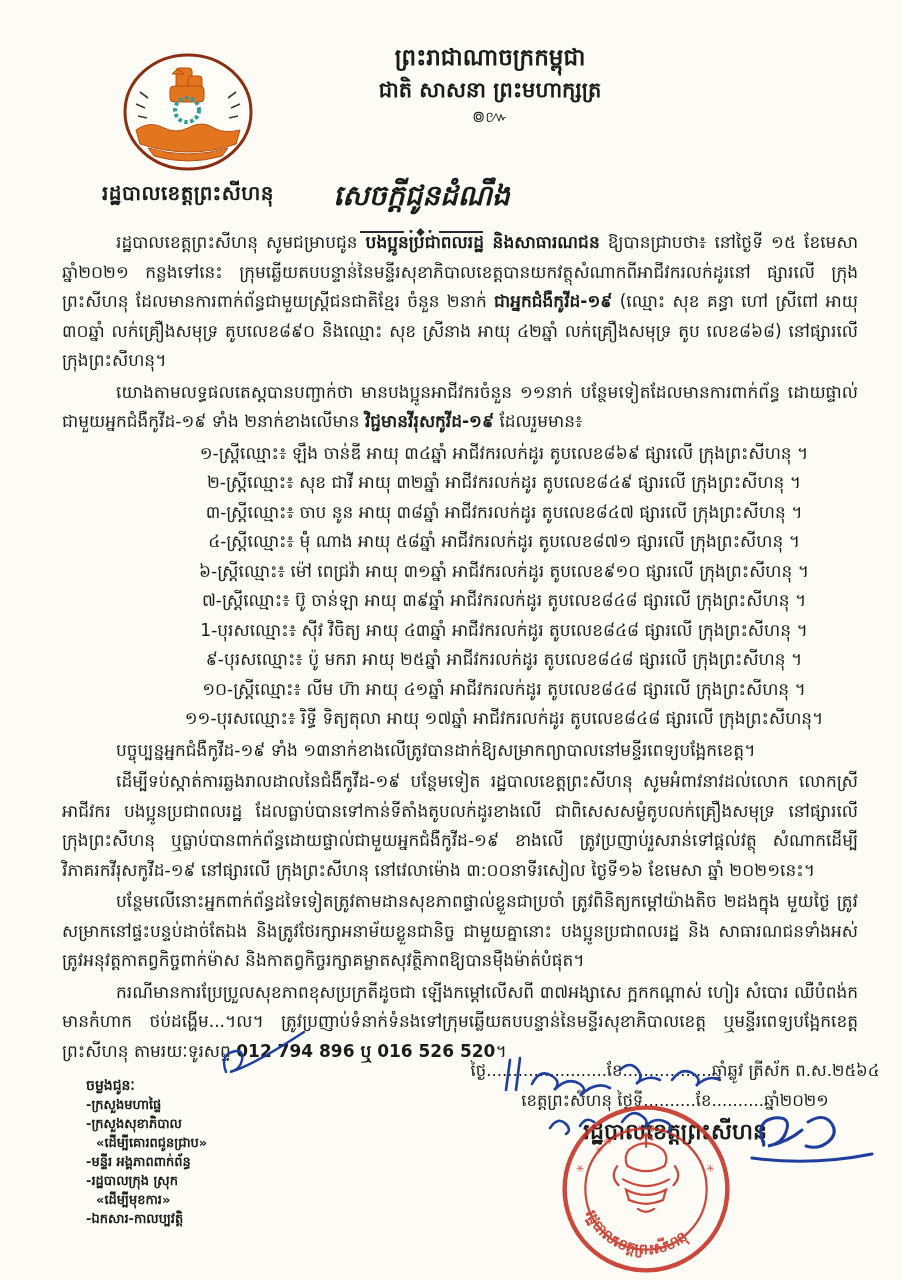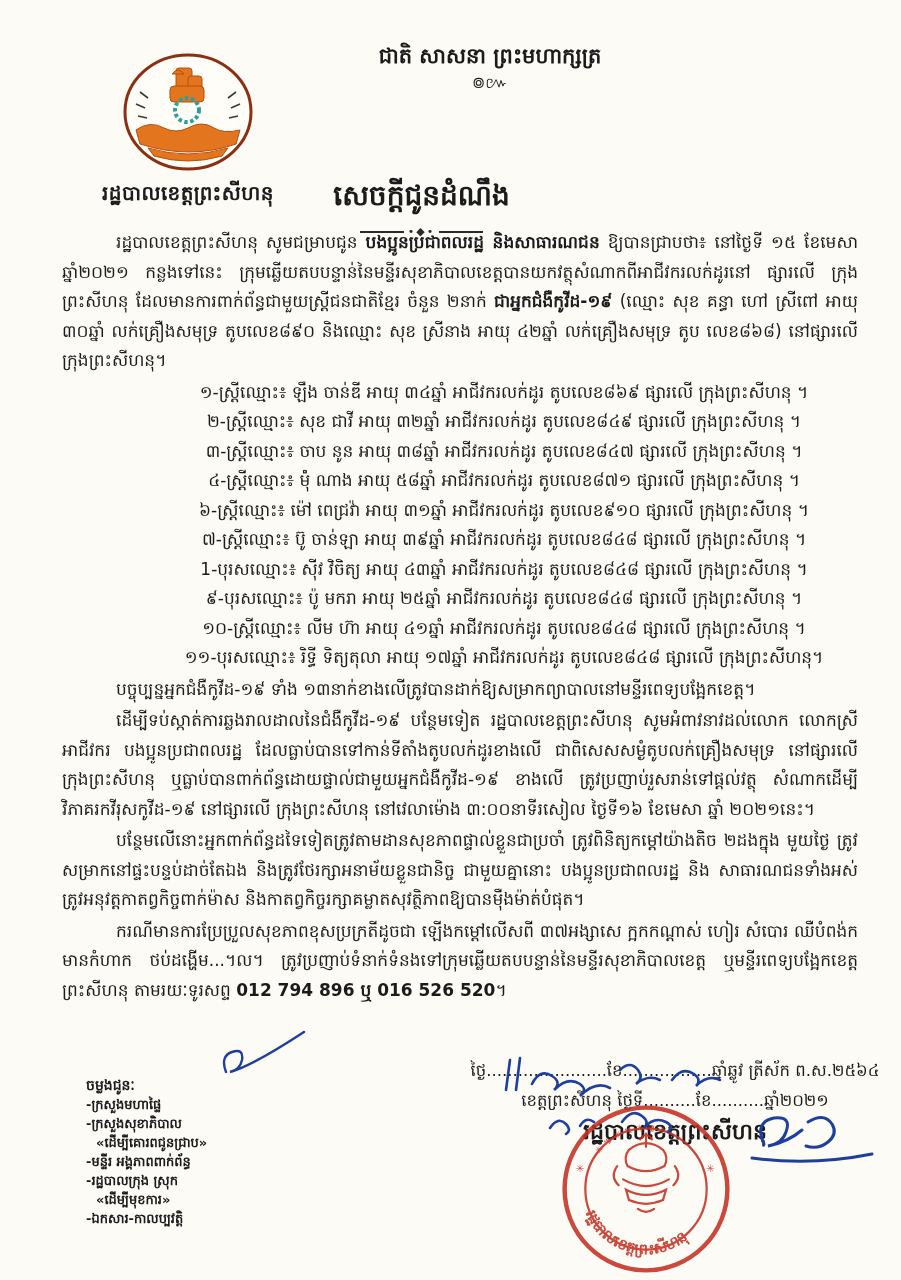--- a/index.html
+++ b/index.html
@@ -13,21 +13,21 @@
   }
   .b{font-weight:bold;}
   
   .logo-wrap{position:absolute;left:58px;top:52px;width:260px;text-align:center;}
   .org-name{margin-top:4px;font-size:20px;font-weight:bold;letter-spacing:0.5px;}
   .kingdom-block{position:absolute;left:300px;top:40px;width:380px;text-align:center;}
   .kingdom-line{font-size:23px;font-weight:bold;line-height:34px;}
   .motto-line{font-size:21px;font-weight:bold;line-height:32px;text-align:center;}
   .ornament{font-size:16px;line-height:22px;}
   
-  .title-block{position:absolute;left:0;top:178px;width:843px;text-align:center;}
+  .title-block{position:absolute;left:0;top:178px;width:843px;text-align:center;font-style:italic;}
   .doc-title{font-size:28px;font-weight:bold;}
   .divider{display:flex;align-items:center;justify-content:center;margin-top:6px;}
   .divider .line{width:44px;border-top:2px solid #2a2a2a;}
   .divider .mid{font-size:11px;letter-spacing:2px;padding:0 4px;color:#2a2a2a;}
   
   .body-text{
     position:absolute;left:60px;top:226px;width:800px;height:848px;
     overflow:hidden;font-size:17px;line-height:29.5px;text-align:justify;
     overflow-wrap:anywhere;word-break:break-word;
   }
@@ -74,35 +74,37 @@
 
       <g fill="#e4751f" stroke="#b4500f" stroke-width="1">
         <path d="M18 78 q14 -10 28 -2 q12 6 24 0 q14 -8 26 0 q10 6 26 2 l-4 14 q-46 16 -96 0 z"></path>
         <path d="M30 96 q40 12 80 0 l-6 8 q-34 10 -68 0 z"></path>
       </g>
     </svg>
     <div class="org-name">រដ្ឋបាលខេត្តព្រះសីហនុ</div>
   </div>
 
   <div class="kingdom-block">
+    <div class="kingdom-line">ព្រះរាជាណាចក្រកម្ពុជា</div>
     <div class="motto-line">ជាតិ សាសនា ព្រះមហាក្សត្រ</div>
     <div class="ornament">៙៚</div>
   </div>
 
   <div class="title-block">
     <div class="doc-title">សេចក្តីជូនដំណឹង</div>
     <div class="divider">
       <span class="line"></span>
         <span class="mid">•◆•</span>
         <span class="line"></span>
     </div>
   </div>
 
   <div class="body-text">
     <p class="para"><span>រដ្ឋបាលខេត្តព្រះសីហនុ សូមជម្រាបជូន </span><span class="b">បងប្អូនប្រជាពលរដ្ឋ និងសាធារណជន</span><span> ឱ្យបានជ្រាបថា៖ នៅថ្ងៃទី ១៥ ខែមេសា ឆ្នាំ២០២១ កន្លងទៅនេះ ក្រុមឆ្លើយតបបន្ទាន់នៃមន្ទីរសុខាភិបាលខេត្តបានយកវត្ថុសំណាកពីអាជីវករលក់ដូរនៅ ផ្សារលើ ក្រុងព្រះសីហនុ ដែលមានការពាក់ព័ន្ធជាមួយស្ត្រីជនជាតិខ្មែរ ចំនួន ២នាក់ </span><span class="b">ជាអ្នកជំងឺកូវីដ-១៩</span><span> (ឈ្មោះ សុខ គន្ធា ហៅ ស្រីពៅ អាយុ ៣០ឆ្នាំ លក់គ្រឿងសមុទ្រ តូបលេខ៨៩០ និងឈ្មោះ សុខ ស្រីនាង អាយុ ៤២ឆ្នាំ លក់គ្រឿងសមុទ្រ តូប លេខ៨៦៨) នៅផ្សារលើ ក្រុងព្រះសីហនុ។</span></p>
+    <p class="para"><span>យោងតាមលទ្ធផលតេស្តបានបញ្ជាក់ថា មានបងប្អូនអាជីវករចំនួន ១១នាក់ បន្ថែមទៀតដែលមានការពាក់ព័ន្ធ ដោយផ្ទាល់ជាមួយអ្នកជំងឺកូវីដ-១៩ ទាំង ២នាក់ខាងលើមាន </span><span class="b">វិជ្ជមានវីរុសកូវីដ-១៩</span><span> ដែលរួមមាន៖</span></p>
     <div class="notice-list">
       <div class="list-item">១-ស្ត្រីឈ្មោះ៖ ឡឹង ចាន់ឌី អាយុ ៣៤ឆ្នាំ អាជីវករលក់ដូរ តូបលេខ៨៦៩ ផ្សារលើ ក្រុងព្រះសីហនុ ។</div>
       <div class="list-item">២-ស្ត្រីឈ្មោះ៖ សុខ ជាវី អាយុ ៣២ឆ្នាំ អាជីវករលក់ដូរ តូបលេខ៨៤៩ ផ្សារលើ ក្រុងព្រះសីហនុ ។</div>
       <div class="list-item">៣-ស្ត្រីឈ្មោះ៖ ចាប នូន អាយុ ៣៨ឆ្នាំ អាជីវករលក់ដូរ តូបលេខ៨៤៧ ផ្សារលើ ក្រុងព្រះសីហនុ ។</div>
       <div class="list-item">៤-ស្ត្រីឈ្មោះ៖ ម៉ុំ ណាង អាយុ ៥៨ឆ្នាំ អាជីវករលក់ដូរ តូបលេខ៨៧១ ផ្សារលើ ក្រុងព្រះសីហនុ ។</div>
       <div class="list-item">៦-ស្ត្រីឈ្មោះ៖ ម៉ៅ ពេជ្រវ៉ា អាយុ ៣១ឆ្នាំ អាជីវករលក់ដូរ តូបលេខ៩១០ ផ្សារលើ ក្រុងព្រះសីហនុ ។</div>
       <div class="list-item">៧-ស្ត្រីឈ្មោះ៖ ប៊ូ ចាន់ឡា អាយុ ៣៩ឆ្នាំ អាជីវករលក់ដូរ តូបលេខ៨៤៨ ផ្សារលើ ក្រុងព្រះសីហនុ ។</div>
       <div class="list-item">1-បុរសឈ្មោះ៖ ស៊ីវ វិចិត្យ អាយុ ៤៣ឆ្នាំ អាជីវករលក់ដូរ តូបលេខ៨៤៨ ផ្សារលើ ក្រុងព្រះសីហនុ ។</div>
       <div class="list-item">៩-បុរសឈ្មោះ៖ ប៉ូ មករា អាយុ ២៥ឆ្នាំ អាជីវករលក់ដូរ តូបលេខ៨៤៨ ផ្សារលើ ក្រុងព្រះសីហនុ ។</div>
       <div class="list-item">១០-ស្ត្រីឈ្មោះ៖ លីម ហ៊ា អាយុ ៤១ឆ្នាំ អាជីវករលក់ដូរ តូបលេខ៨៤៨ ផ្សារលើ ក្រុងព្រះសីហនុ ។</div>

